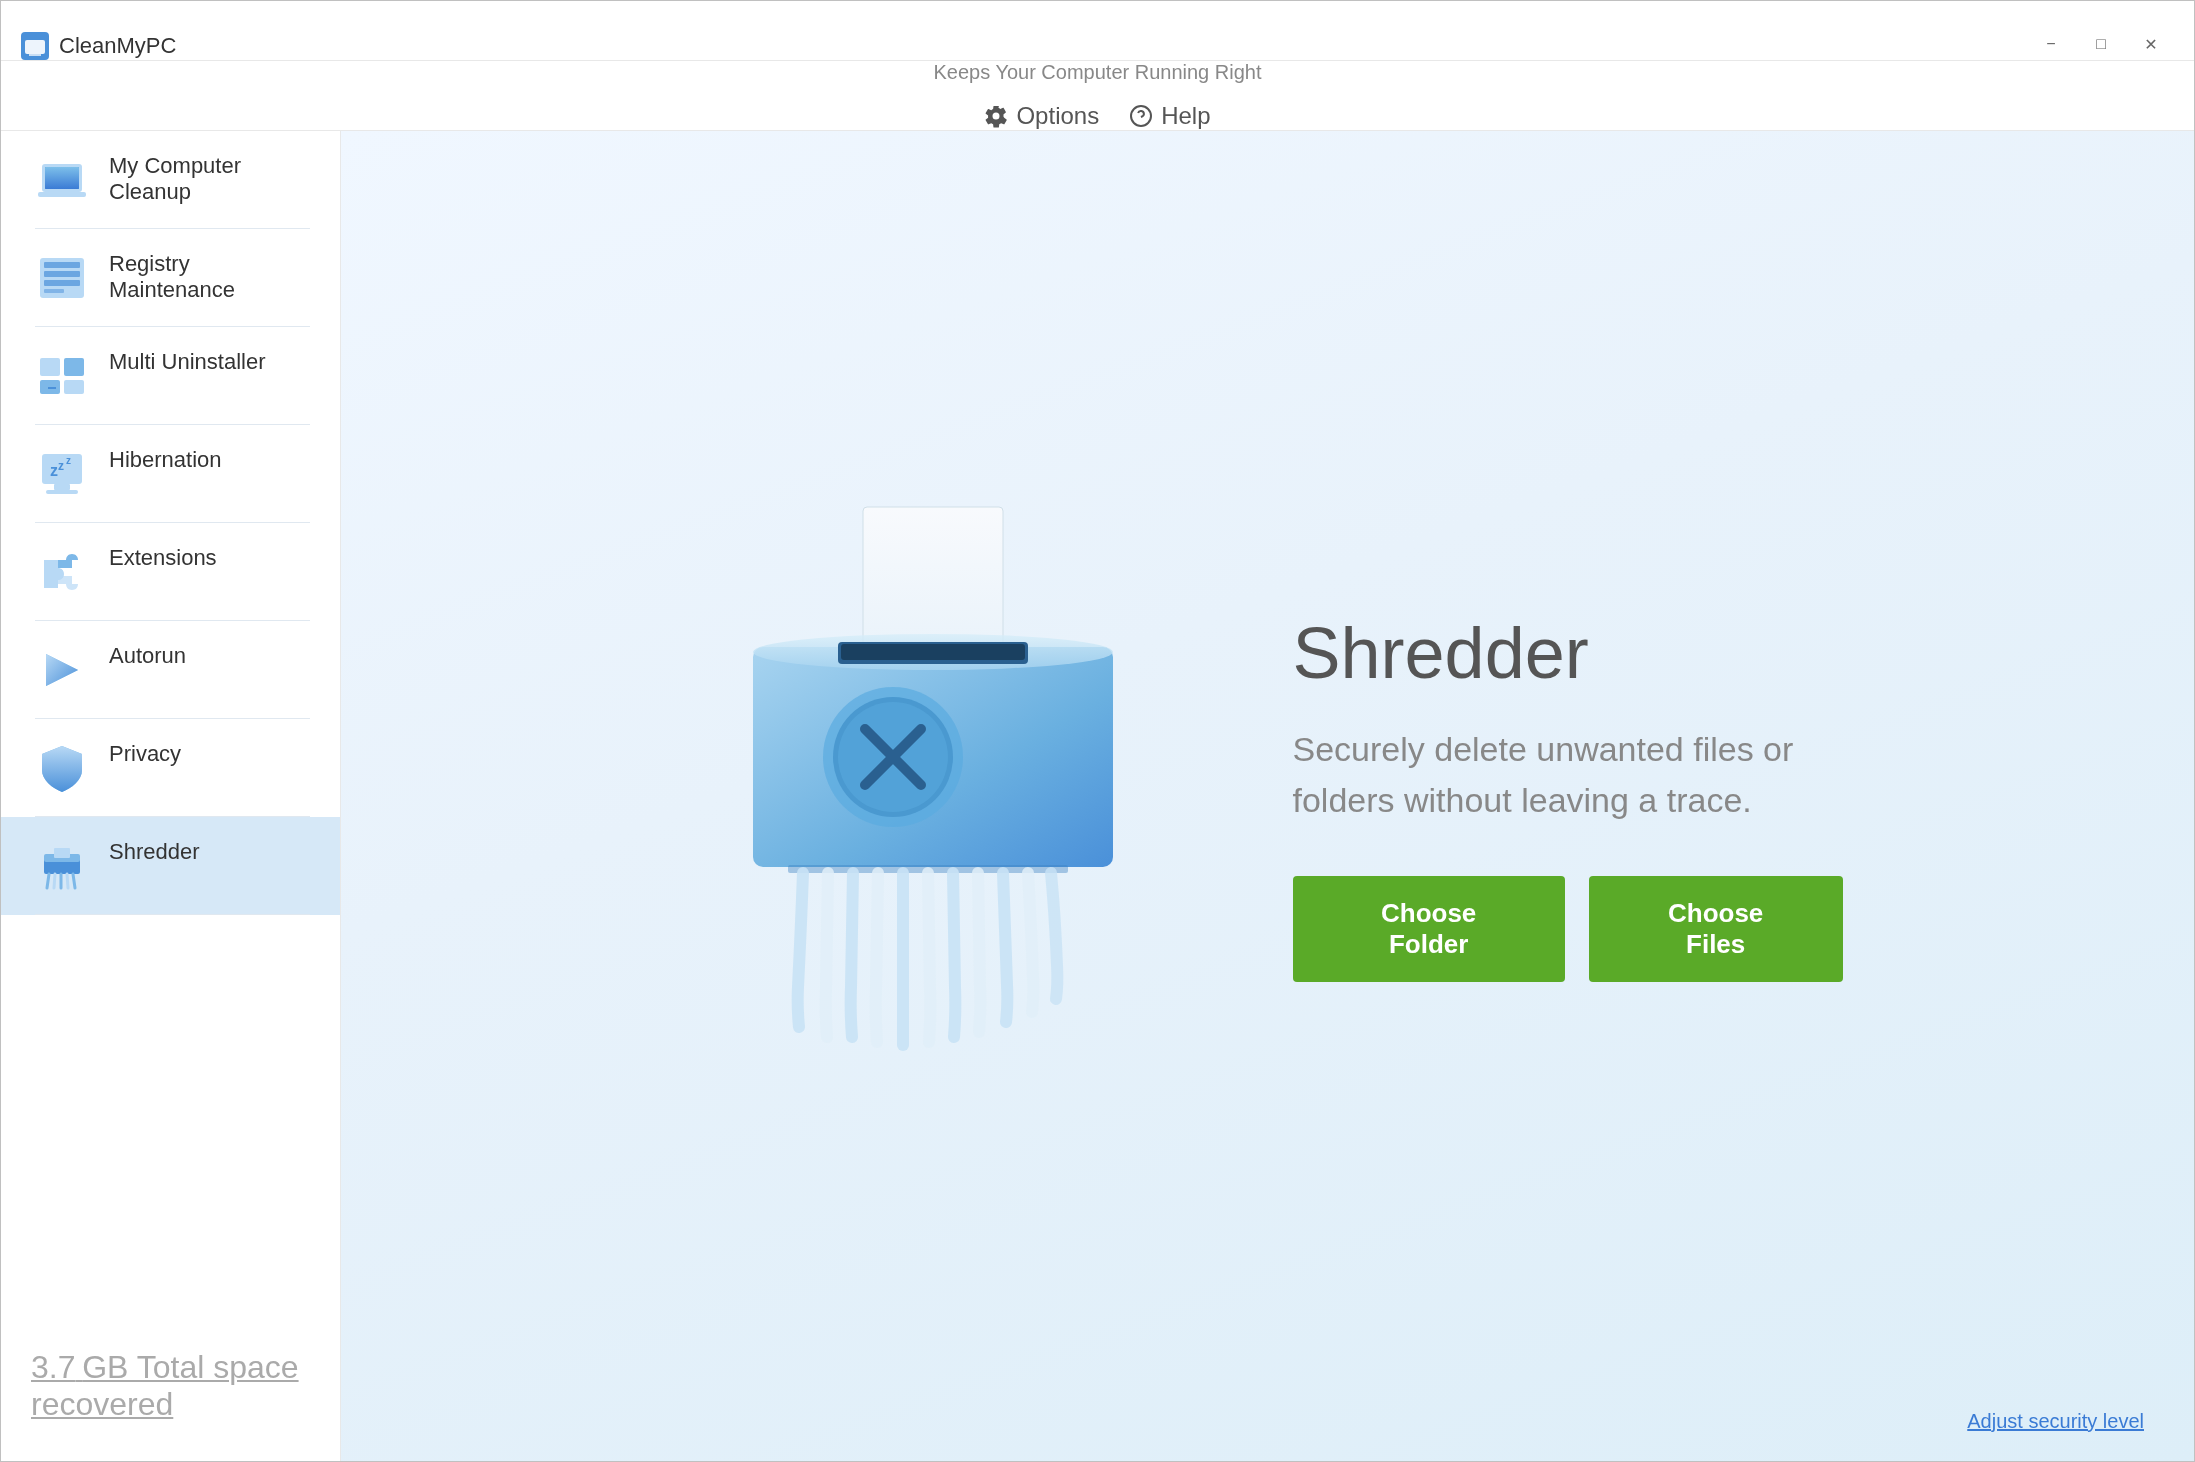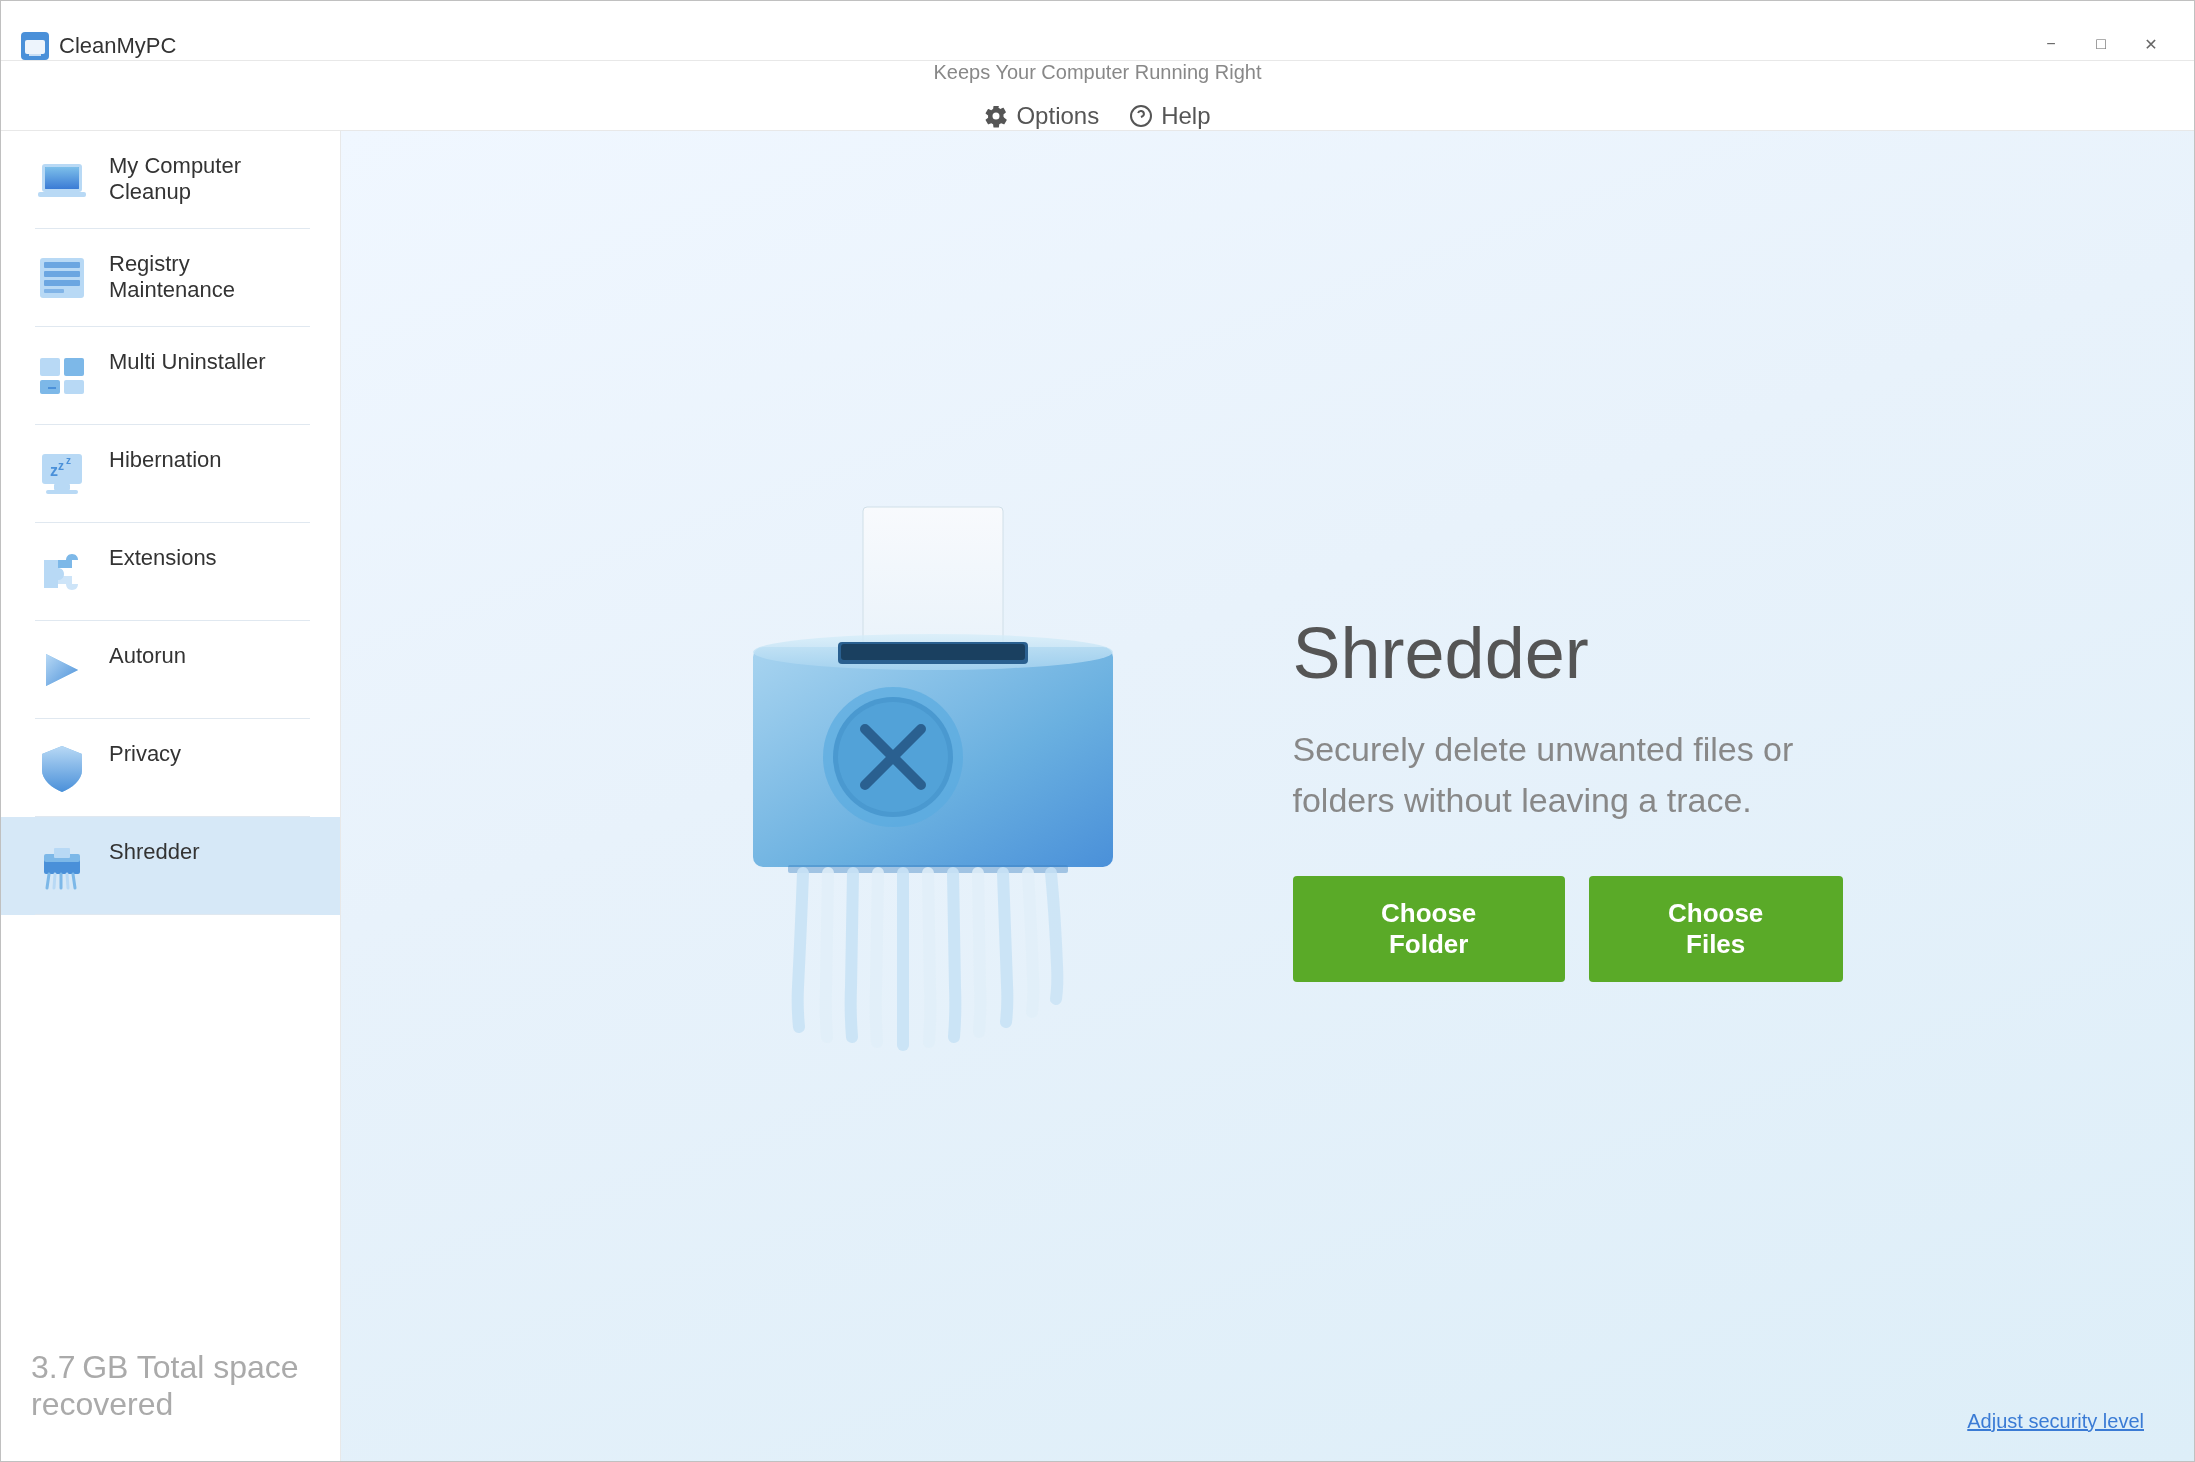--- a/index.html
+++ b/index.html
@@ -136,20 +136,21 @@
       display: flex;
       align-items: center;
       justify-content: center;
     }
     .sidebar-footer {
       padding: 20px 30px;
     }
     .sidebar-storage {
       font-size: 24px;
       color: #aaa;
+      text-decoration: underline;
     }
     .sidebar-storage span {
       font-size: 32px;
       font-weight: 300;
       color: #aaa;
     }
 
     
     .content {
       flex: 1;

